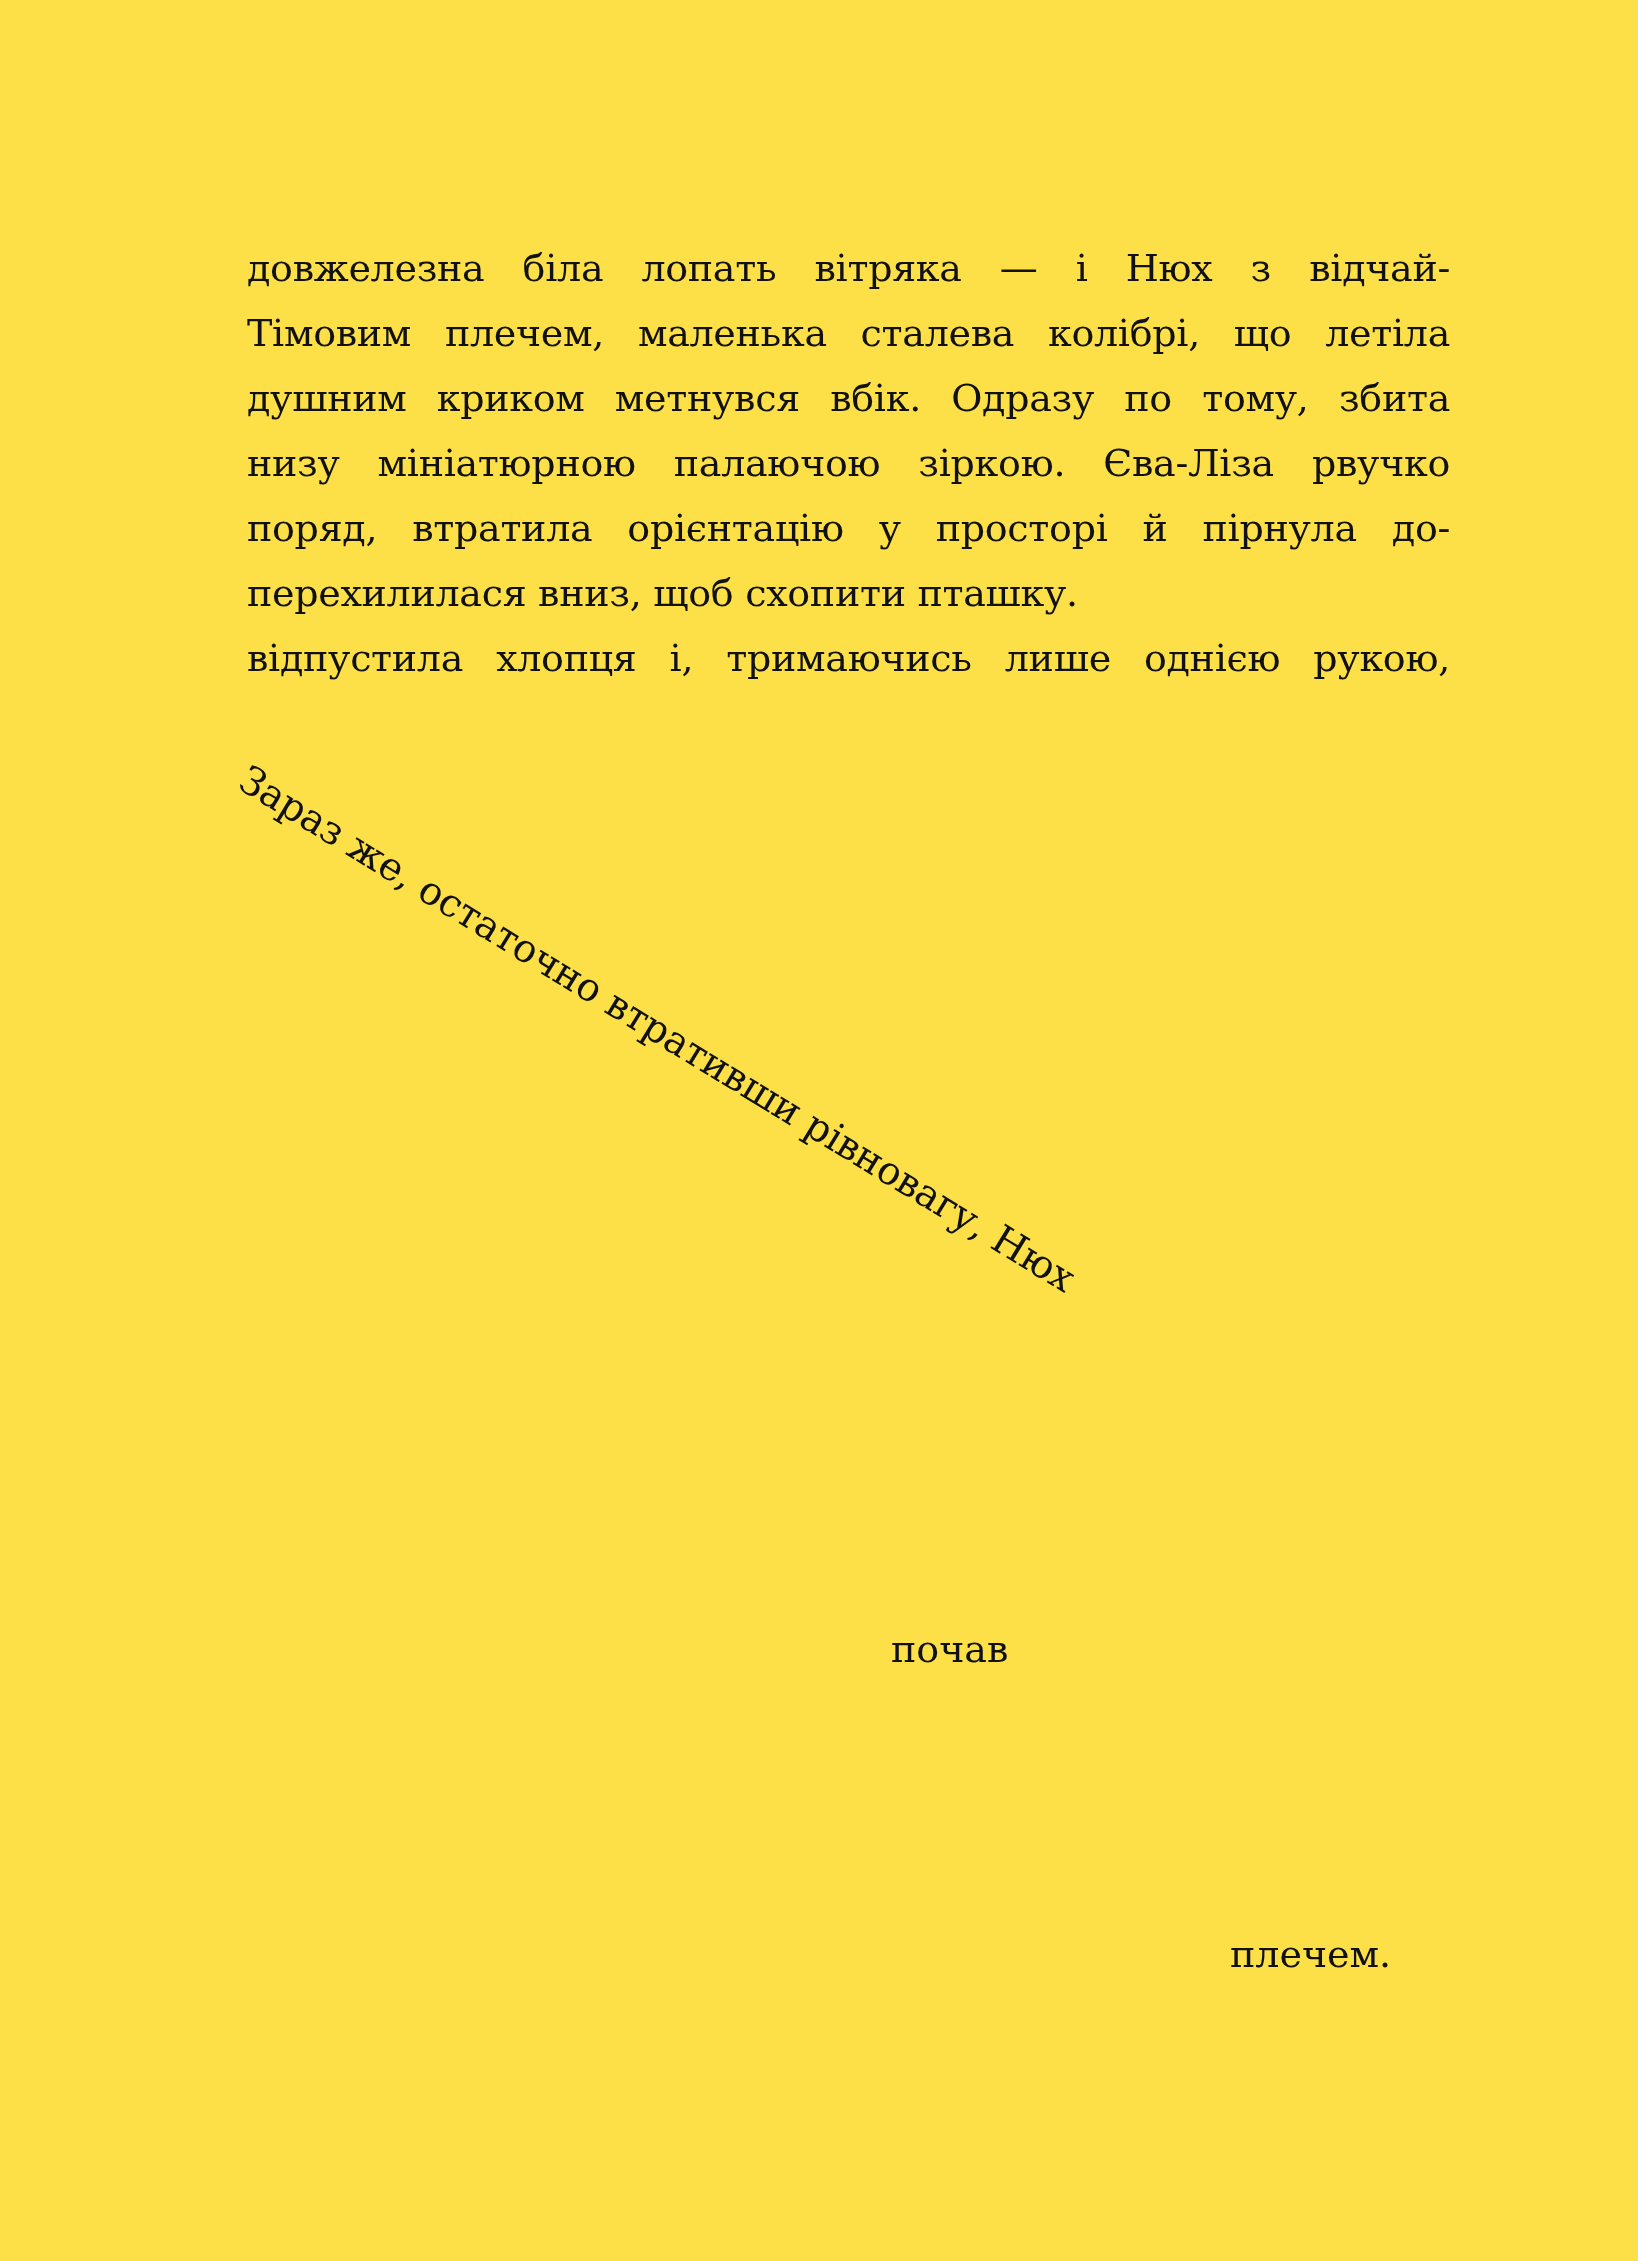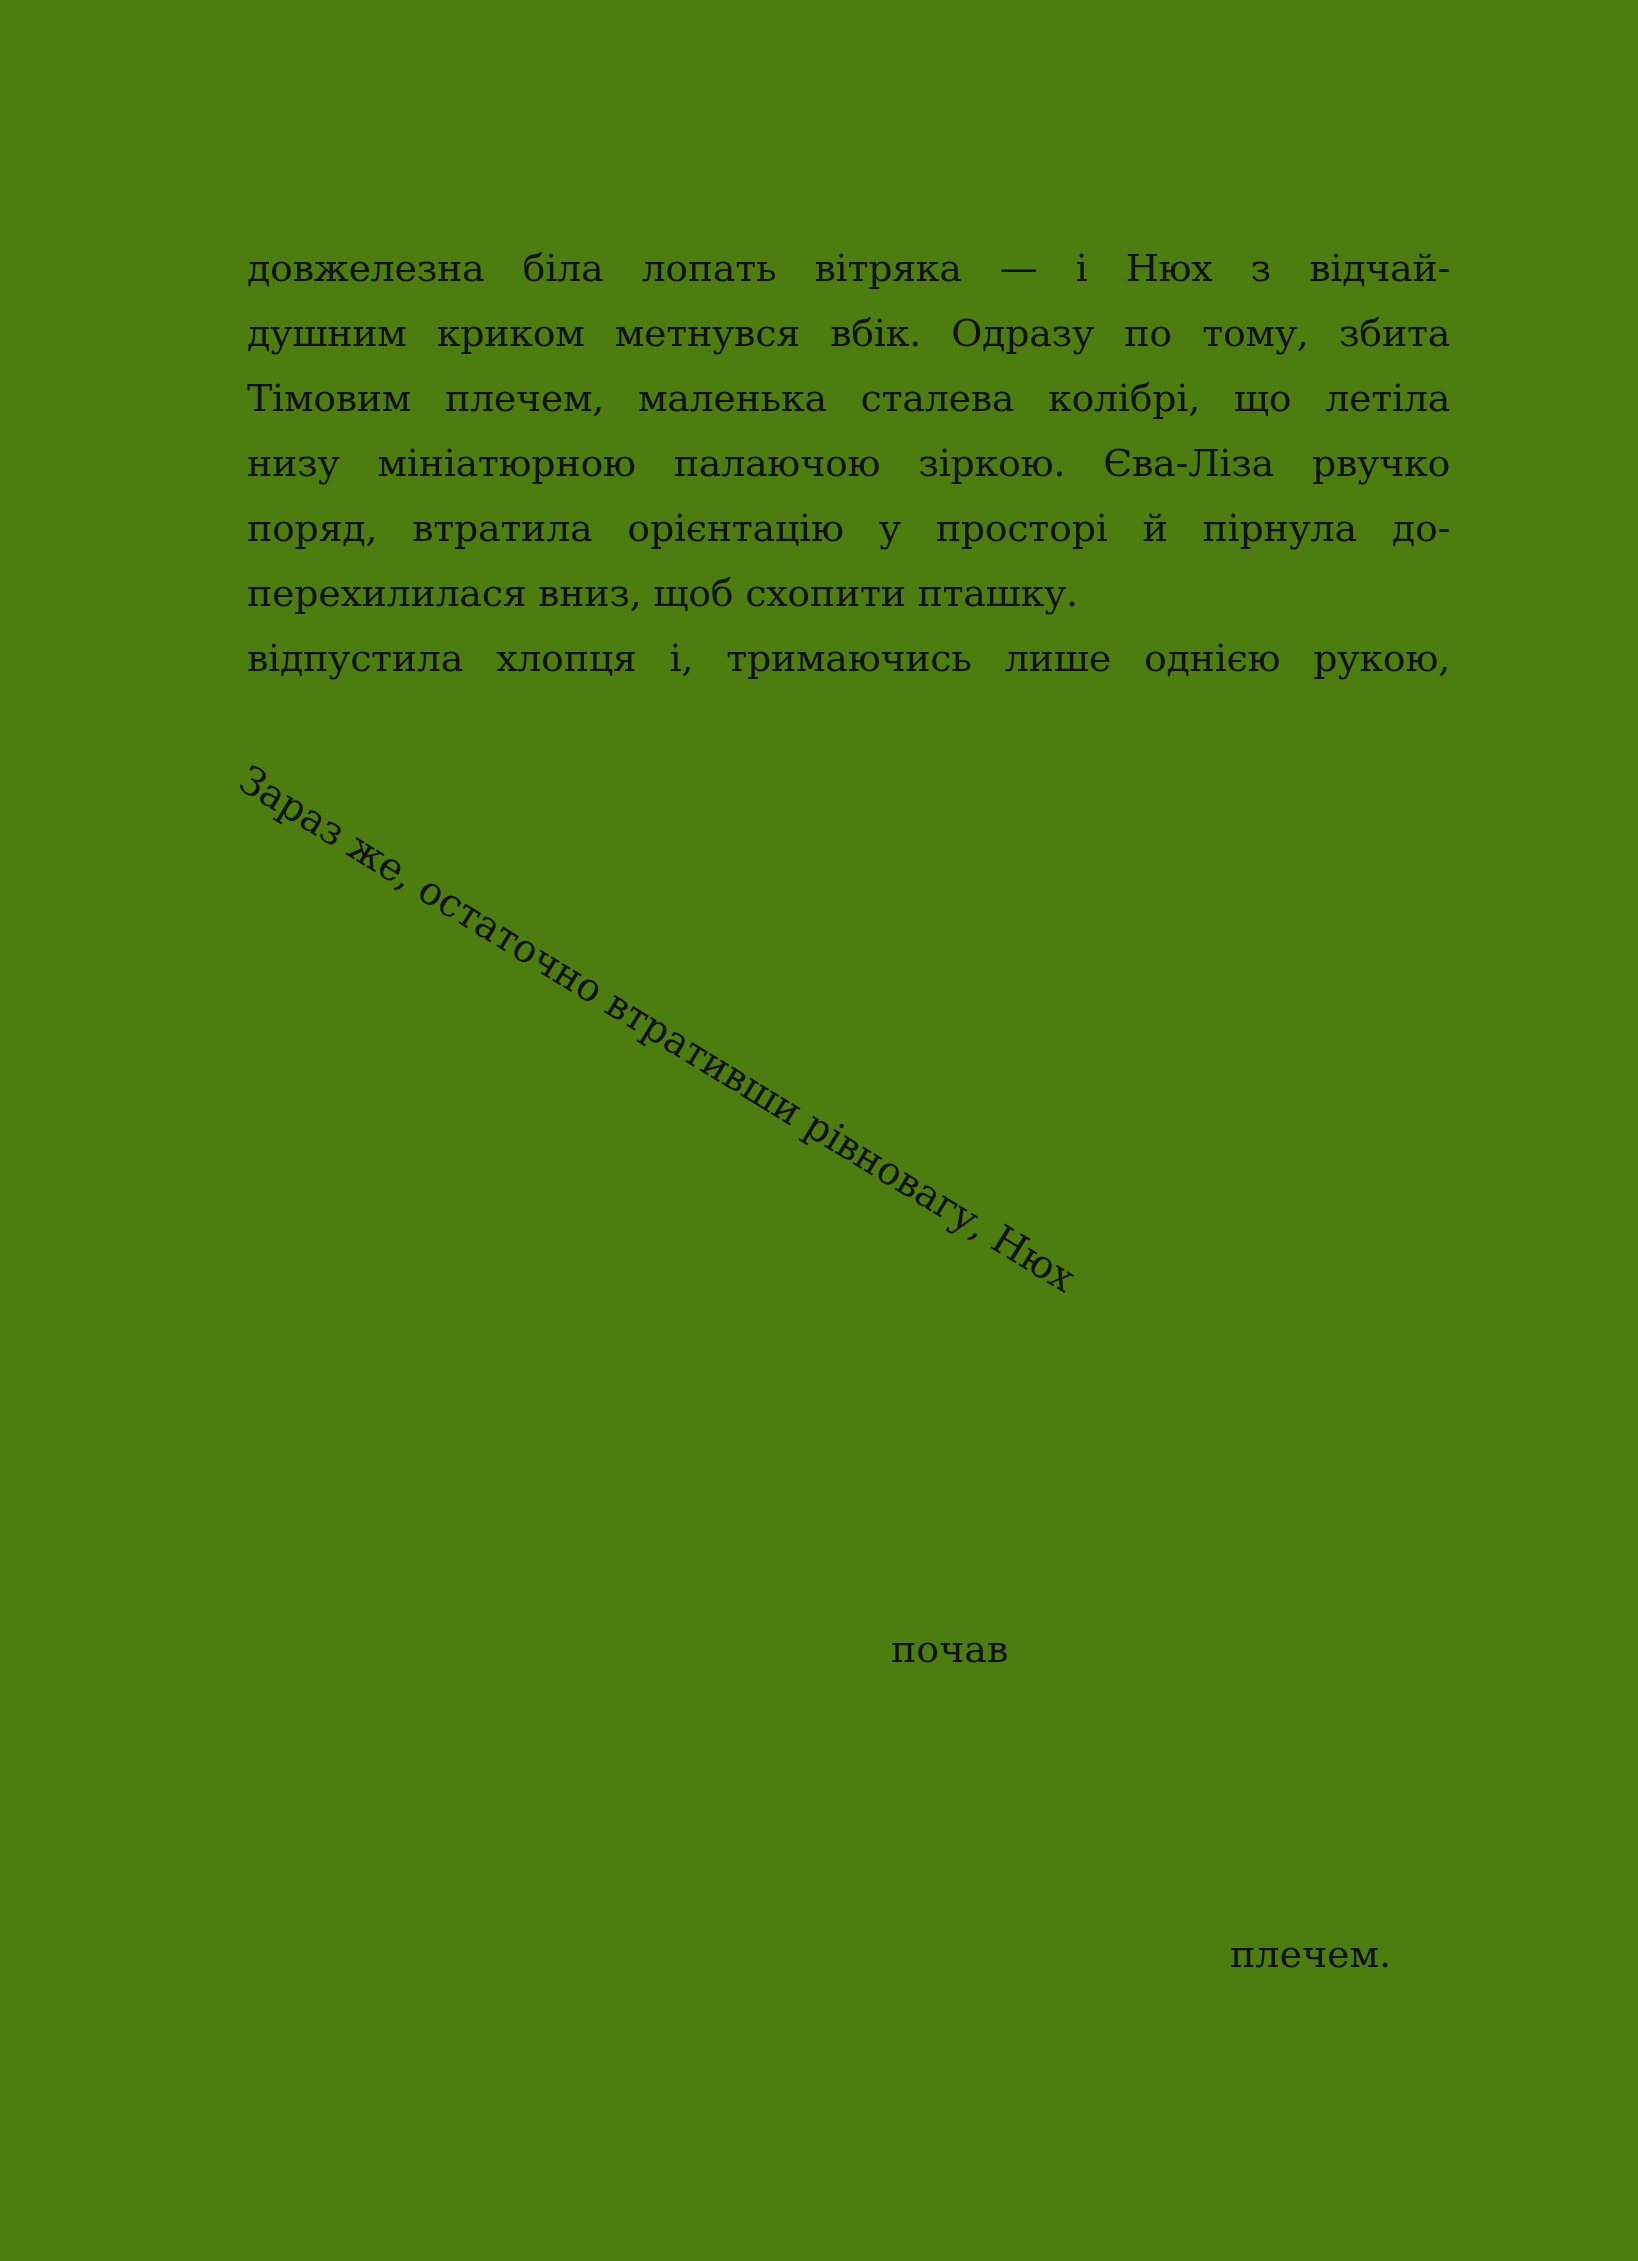--- a/index.html
+++ b/index.html
@@ -14,21 +14,21 @@
       overflow: hidden;
       font-family: "DejaVu Serif", "Liberation Serif", serif;
       color: #111111;
     }
     .page {
       position: absolute;
       left: 0;
       top: 0;
       width: 1638px;
       height: 2261px;
-      background: #4d7c0f;
+      background: #fde047;
     }
     .paragraph {
       position: absolute;
       left: 247px;
       top: 236px;
       width: 1203px;
       margin: 0;
       font-size: 38px;
       line-height: 65px;
       letter-spacing: -0.3px;
@@ -62,22 +62,22 @@
     .word-1 { left: 891px; top: 1630px; }
     .word-2 { left: 1230px; top: 1935px; }
   </style>
 </head>
 <body>
 
 <div class="page">
 
   <p class="paragraph">
     <span class="line">довжелезна біла лопать вітряка — і Нюх з відчай-</span>
+    <span class="line">Тімовим плечем, маленька сталева колібрі, що летіла</span>
     <span class="line">душним криком метнувся вбік. Одразу по тому, збита</span>
-    <span class="line">Тімовим плечем, маленька сталева колібрі, що летіла</span>
     <span class="line">низу мініатюрною палаючою зіркою. Єва-Ліза рвучко</span>
     <span class="line">поряд, втратила орієнтацію у просторі й пірнула до-</span>
     <span class="line last">перехилилася вниз, щоб схопити пташку.</span>
     <span class="line">відпустила хлопця і, тримаючись лише однією рукою,</span>
   </p>
 
   <div class="diagonal">Зараз же, остаточно втративши рівновагу, Нюх</div>
 
   <div class="word word-1">почав</div>
   <div class="word word-2">плечем.</div>

